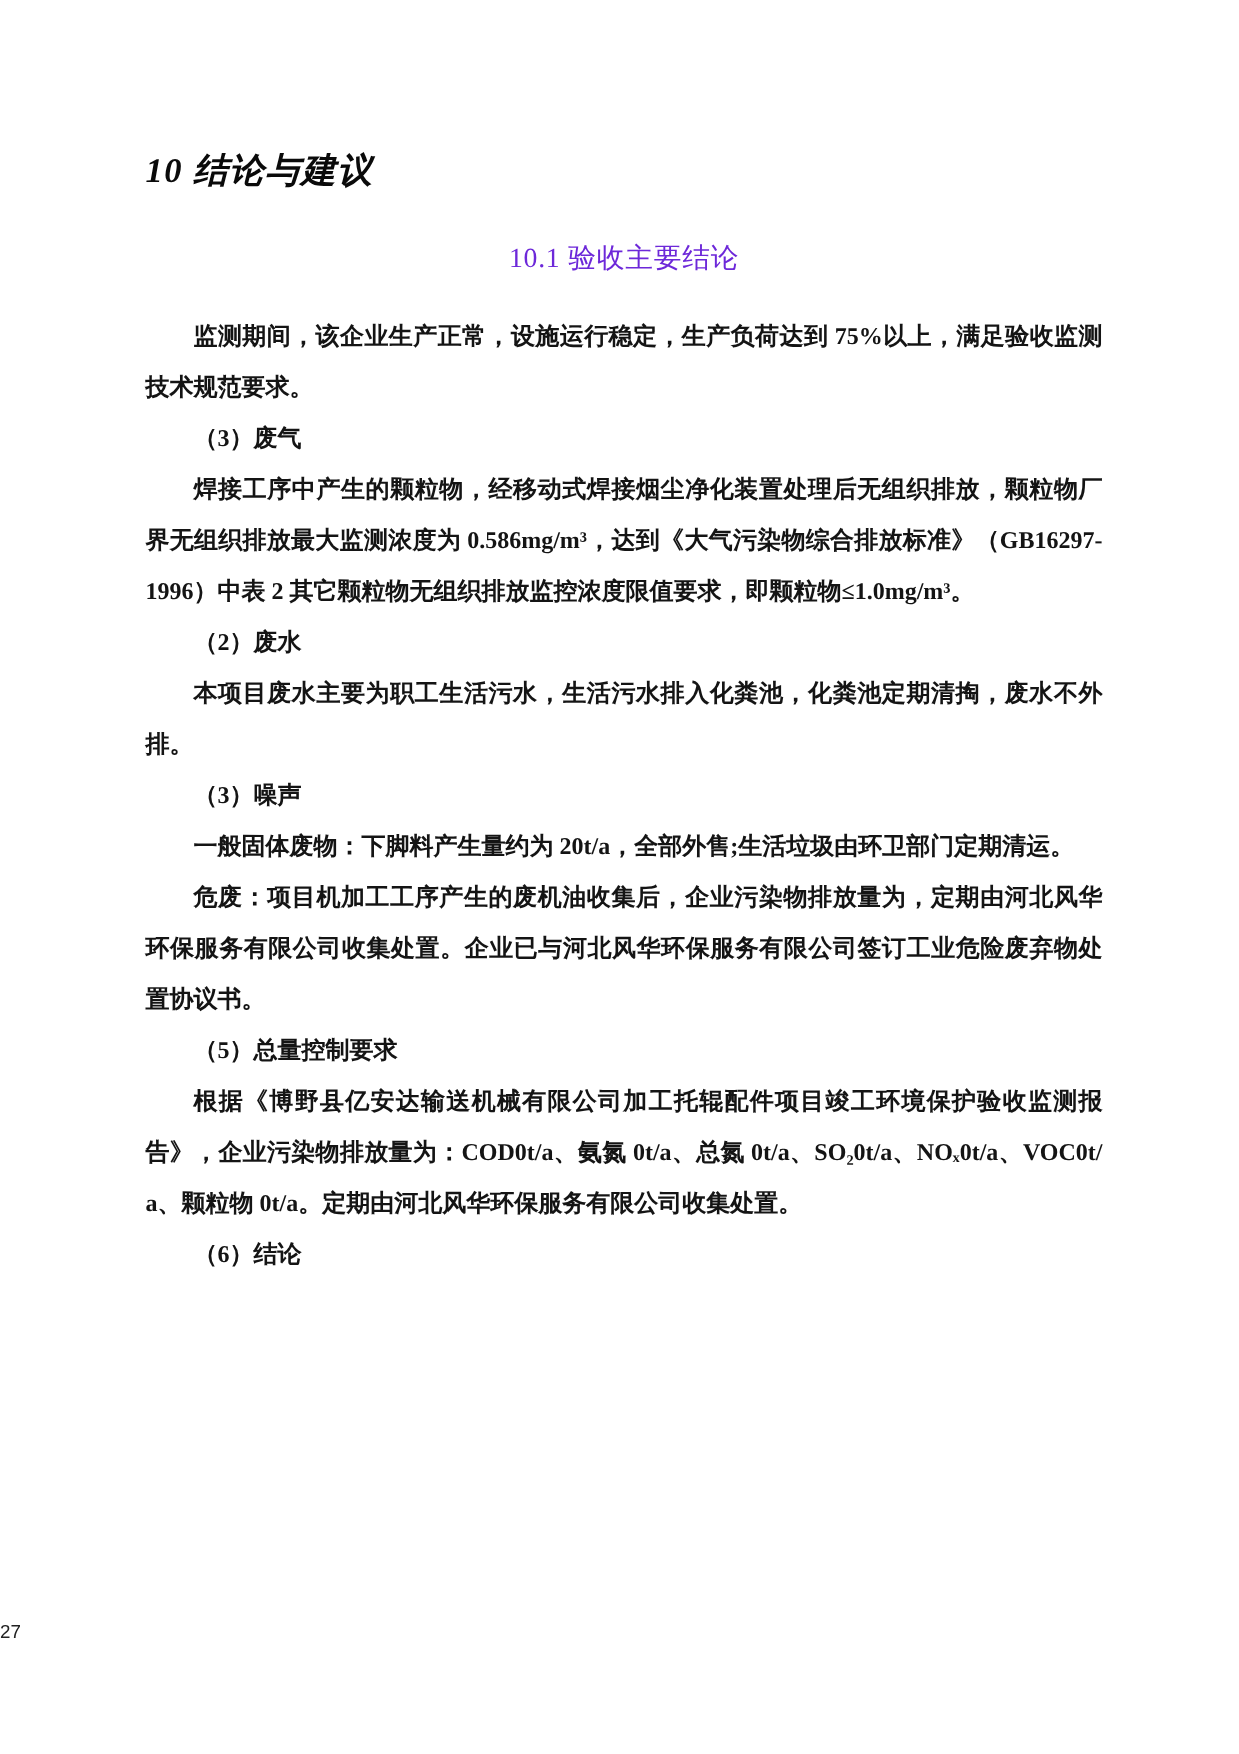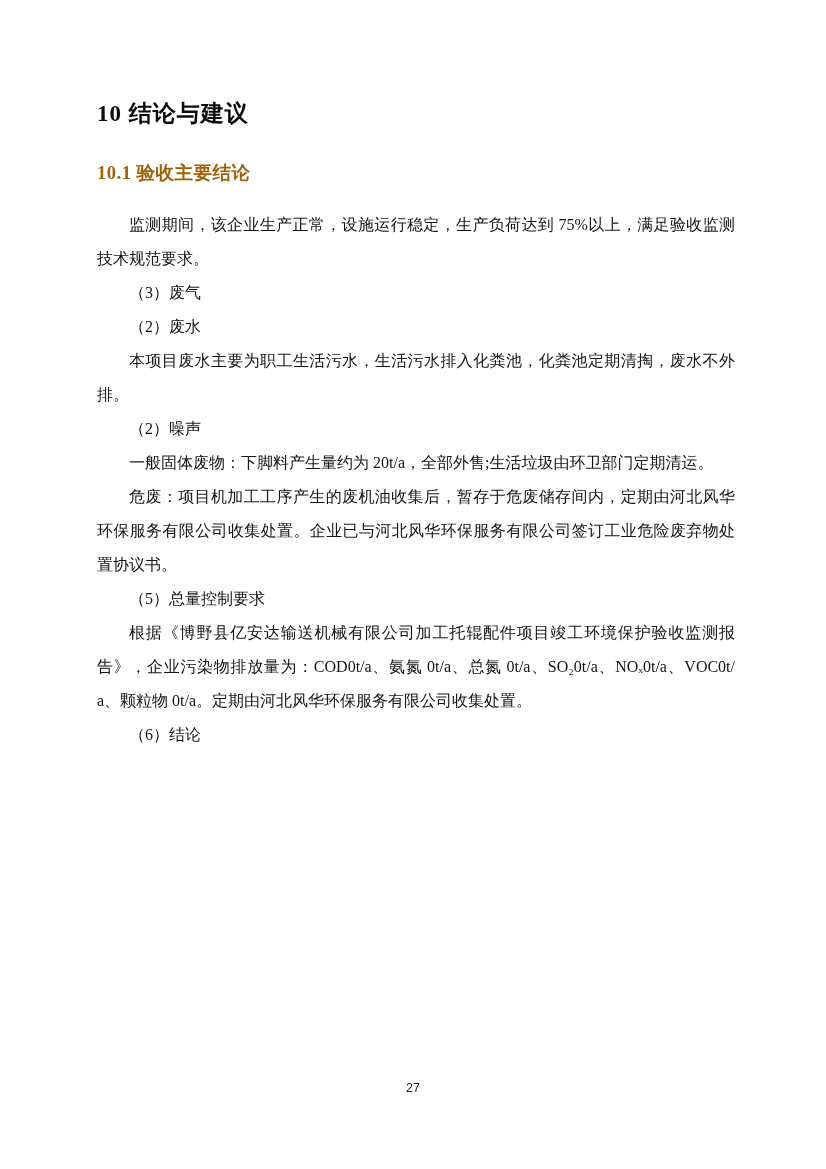--- a/index.html
+++ b/index.html
@@ -19,61 +19,64 @@
     padding: 96px 91px 0 97px;
     overflow: hidden;
   }
   .h1 {
     font-size: 23px;
     font-weight: bold;
     line-height: 36px;
     margin: 0;
     letter-spacing: 1px;
     color: #0a0a0a;
+    font-style: italic;
   }
   .h2 {
     font-size: 18.5px;
-    font-weight: bold;
+    font-weight: normal;
     line-height: 28px;
     margin: 27px 0 21px 0;
     letter-spacing: 0.5px;
-    color: #a16207;
+    color: #6d28d9;
+    text-align: center;
   }
   .body-text {
     font-size: 16px;
     line-height: 34px;
     margin: 0;
     text-align: justify;
     text-justify: inter-ideograph;
     text-indent: 2em;
     word-break: break-all;
+    font-weight: bold;
   }
   .page-number {
     position: absolute;
     left: 0;
     right: 0;
     top: 1081px;
-    text-align: center;
     font-size: 12.5px;
     font-family: "Liberation Sans", "DejaVu Sans", sans-serif;
     color: #222222;
   }
 </style>
 </head>
 <body>
 
 <div class="page">
   <h1 class="h1">10 结论与建议</h1>
   <h2 class="h2">10.1 验收主要结论</h2>
 
   <p class="body-text">监测期间，该企业生产正常，设施运行稳定，生产负荷达到 75%以上，满足验收监测技术规范要求。</p>
   <p class="body-text">（3）废气</p>
+  <p class="body-text">焊接工序中产生的颗粒物，经移动式焊接烟尘净化装置处理后无组织排放，颗粒物厂界无组织排放最大监测浓度为 0.586mg/m³，达到《大气污染物综合排放标准》（GB16297-1996）中表 2 其它颗粒物无组织排放监控浓度限值要求，即颗粒物≤1.0mg/m³。</p>
   <p class="body-text">（2）废水</p>
   <p class="body-text">本项目废水主要为职工生活污水，生活污水排入化粪池，化粪池定期清掏，废水不外排。</p>
-  <p class="body-text">（2）噪声</p>
+  <p class="body-text">（3）噪声</p>
   <p class="body-text">一般固体废物：下脚料产生量约为 20t/a，全部外售;生活垃圾由环卫部门定期清运。</p>
-  <p class="body-text">危废：项目机加工工序产生的废机油收集后，暂存于危废储存间内，定期由河北风华环保服务有限公司收集处置。企业已与河北风华环保服务有限公司签订工业危险废弃物处置协议书。</p>
+  <p class="body-text">危废：项目机加工工序产生的废机油收集后，企业污染物排放量为，定期由河北风华环保服务有限公司收集处置。企业已与河北风华环保服务有限公司签订工业危险废弃物处置协议书。</p>
   <p class="body-text">（5）总量控制要求</p>
   <p class="body-text">根据《博野县亿安达输送机械有限公司加工托辊配件项目竣工环境保护验收监测报告》，企业污染物排放量为：COD0t/a、氨氮 0t/a、总氮 0t/a、SO₂0t/a、NOₓ0t/a、VOC0t/a、颗粒物 0t/a。定期由河北风华环保服务有限公司收集处置。</p>
   <p class="body-text">（6）结论</p>
 
   <div class="page-number">27</div>
 </div>
 
 </body></html>

